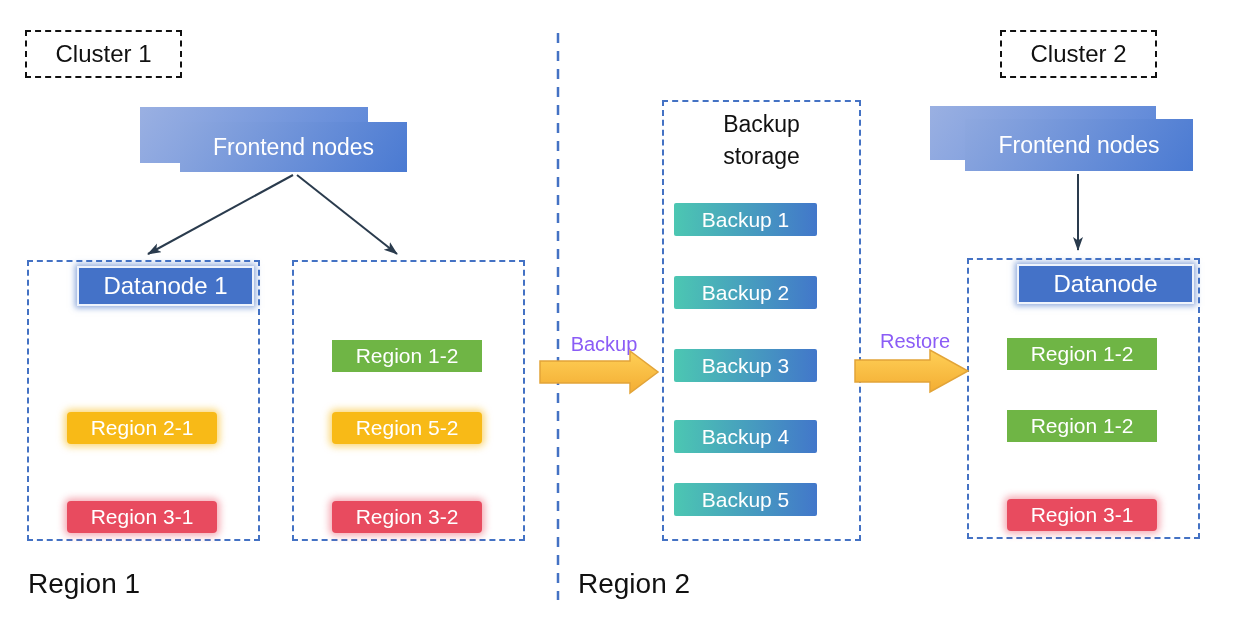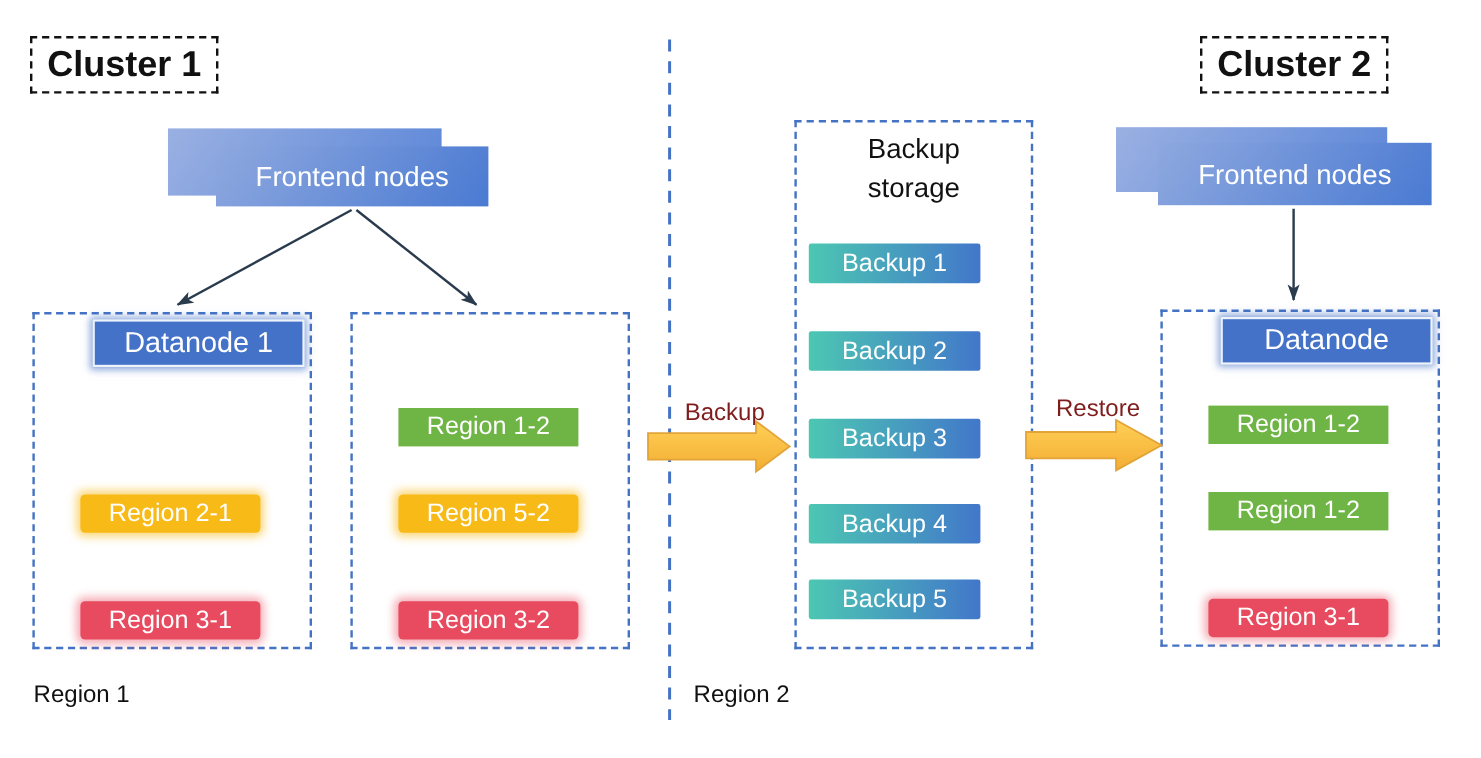--- a/index.html
+++ b/index.html
@@ -3,21 +3,21 @@
 <meta charset="utf-8">
 <style>
   html,body{margin:0;padding:0;background:#ffffff;font-family:"Liberation Sans",sans-serif;}
   .canvas{position:relative;width:1234px;height:632px;background:#ffffff;overflow:hidden;}
 
   
   svg.overlay{position:absolute;left:0;top:0;width:1234px;height:632px;z-index:10;pointer-events:none;}
 
   
   .cluster-label{position:absolute;width:153px;height:44px;border:2px dashed #111;
-    display:flex;align-items:center;justify-content:center;font-size:30px;color:#111;background:#fff;font-weight:bold;}
+    display:flex;align-items:center;justify-content:center;font-size:24px;color:#111;background:#fff;}
   #cluster1-label{left:25px;top:30px;}
   #cluster2-label{left:1000px;top:30px;}
 
   
   .fe-back{position:absolute;background:linear-gradient(125deg,#9ab0e2 0%,#5b86d8 100%);}
   .fe-front{position:absolute;background:linear-gradient(125deg,#8ea8df 0%,#4a7ad2 100%);
     display:flex;align-items:center;justify-content:center;color:#fff;font-size:23px;}
   #fe1-back{left:140px;top:107px;width:228px;height:56px;}
   #fe1-front{left:180px;top:122px;width:227px;height:50px;}
   #fe2-back{left:930px;top:106px;width:226px;height:54px;}
@@ -44,26 +44,26 @@
   .storage-box{position:absolute;left:662px;top:100px;width:195px;height:437px;
     border:2px dashed #4472c4;background:#fff;}
   .storage-title{position:absolute;top:6px;left:0;right:0;margin:0 auto;width:120px;
     text-align:center;font-size:23px;line-height:1.4;color:#111;}
   .backup-item{position:absolute;left:10px;width:143px;height:33px;border-radius:2px;
     background:linear-gradient(90deg,#4cc7b2 0%,#4277ca 100%);
     display:flex;align-items:center;justify-content:center;color:#fff;font-size:21px;}
   #b1{top:101px}#b2{top:174px}#b3{top:247px}#b4{top:318px}#b5{top:381px}
 
   
-  .flow-label{position:absolute;width:110px;text-align:center;font-size:20px;color:#7f1d1d;}
+  .flow-label{position:absolute;width:110px;text-align:center;font-size:20px;color:#8b5cf6;}
   #backup-label{left:549px;top:333px;}
   #restore-label{left:860px;top:330px;}
 
   
-  .footer-label{position:absolute;font-size:20px;color:#111;}
+  .footer-label{position:absolute;font-size:28px;color:#111;}
   #region1-label{left:28px;top:568px;}
   #region2-label{left:578px;top:568px;}
 </style>
 </head>
 <body>
 
 <div class="canvas">
 
   <svg class="overlay" viewBox="0 0 1234 632">
     <defs>

